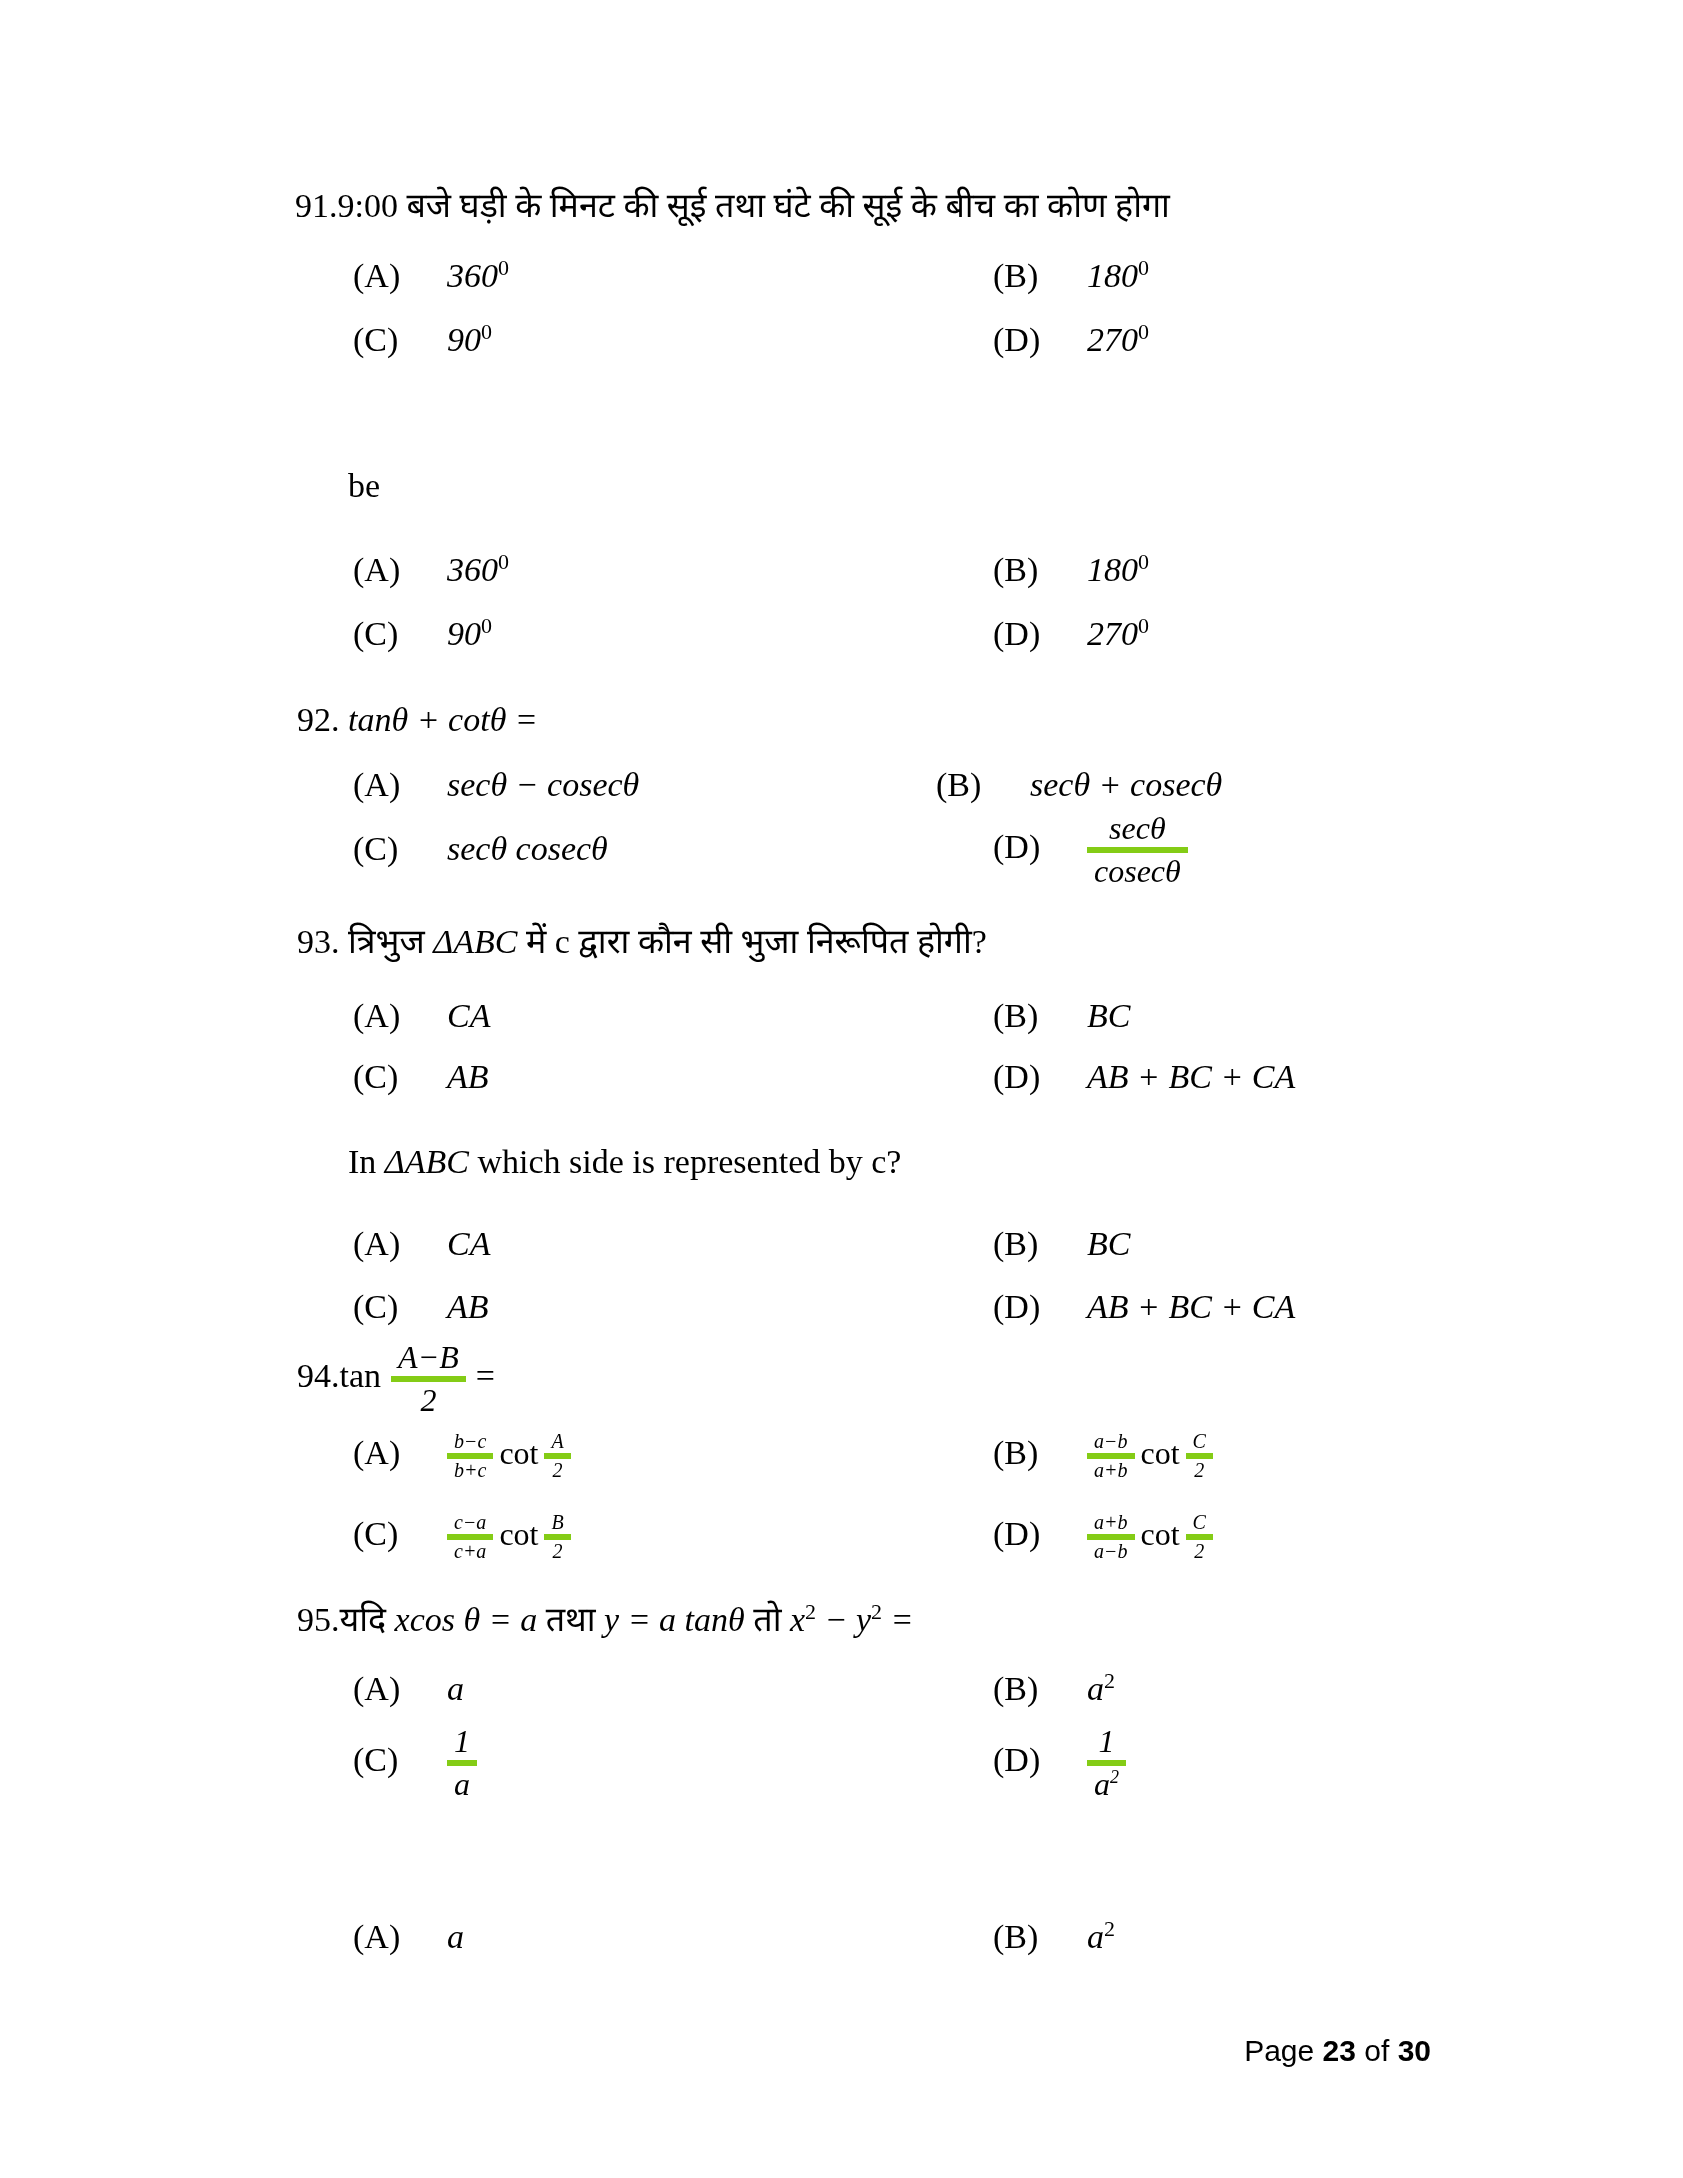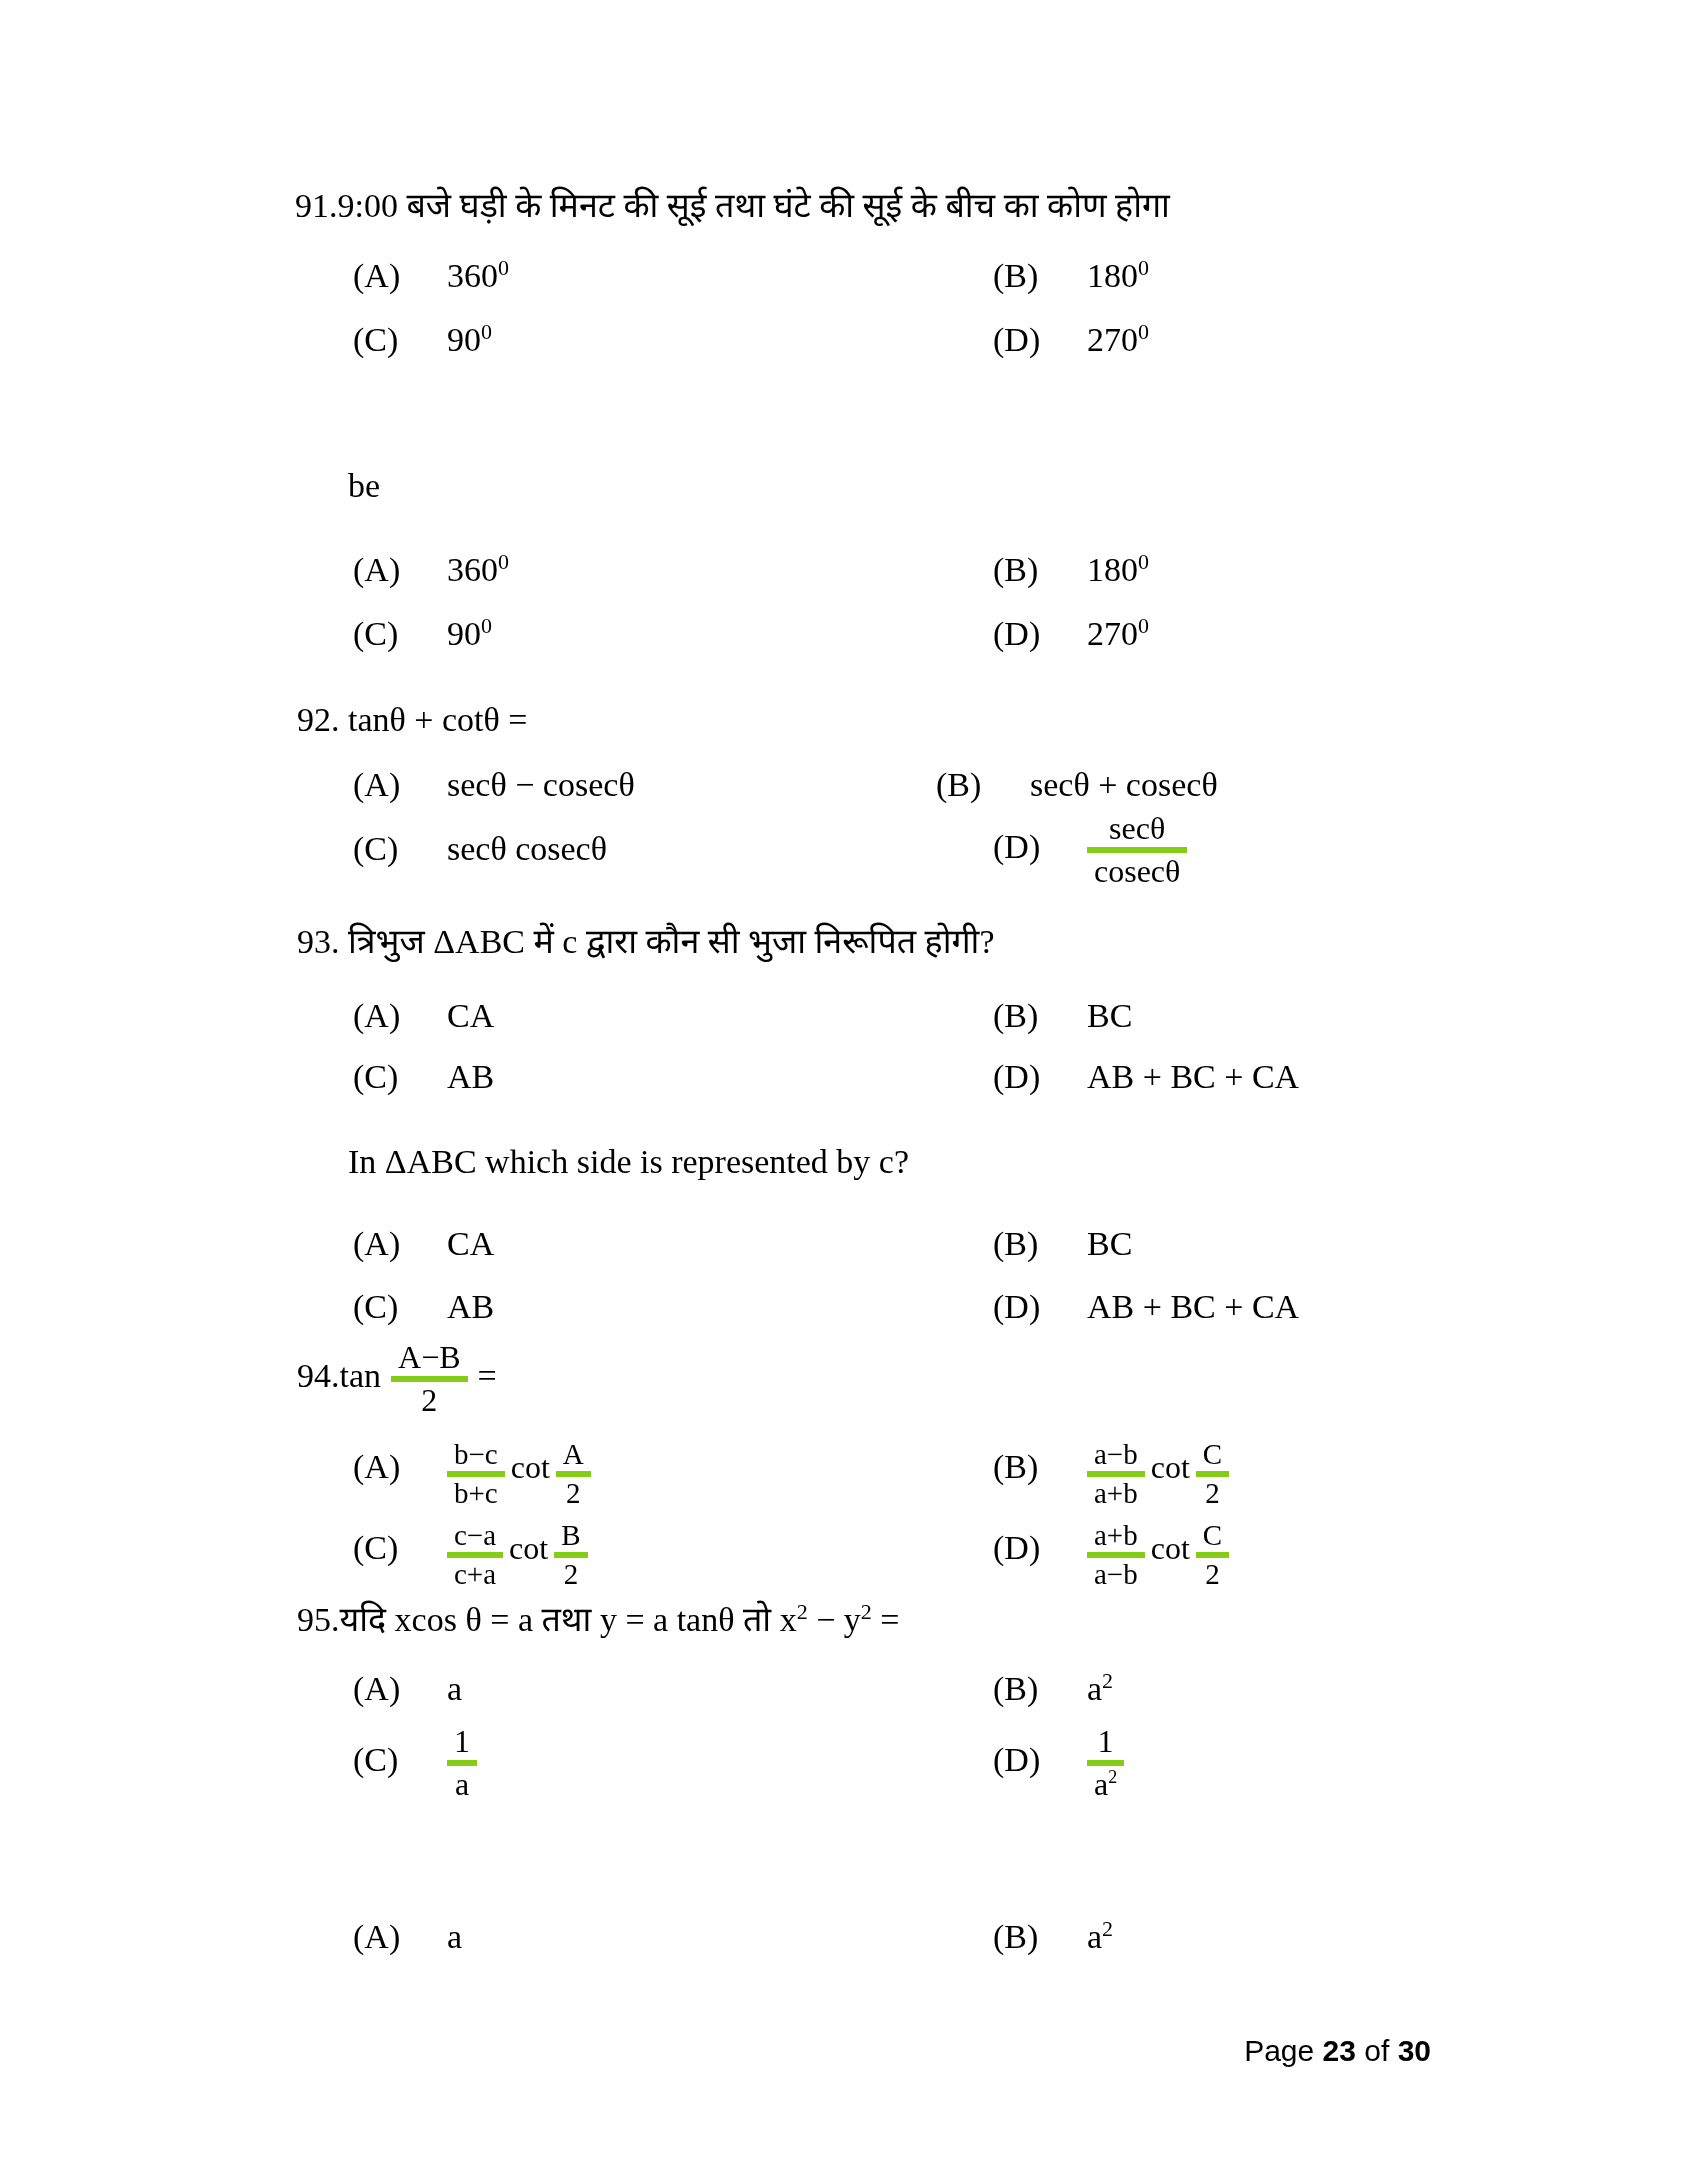--- a/index.html
+++ b/index.html
@@ -12,34 +12,34 @@
     font-family:"Liberation Serif","DejaVu Serif",serif;
     overflow:hidden;
   }
   .line{
     position:absolute;
     white-space:nowrap;
     font-size:34px;
     line-height:46px;
   }
   .hin{font-size:34px;}
-  .m{}
+  .m{font-style:italic;}
   .lbl{display:inline-block;width:94px;}
   sup.s{font-size:22px;line-height:0;vertical-align:super;}
   sup.s2{font-size:18px;line-height:0;vertical-align:super;}
   .frac{
     display:inline-block;
     vertical-align:middle;
     text-align:center;
     line-height:1.15;
   }
   .frac .fn{display:block;border-bottom:6px solid #84cc16;padding:0 7px;}
   .frac .fd{display:block;padding:0 7px;}
   .f32{font-size:32px;}
-  .f29{font-size:29px;margin-top:8px;}
+  .f29{font-size:20px;}
   .cotw{font-style:normal;font-size:32px;margin:0 6px;}
   .qfrac{margin:0 10px;}
   .footer{
     font-family:"Liberation Sans","DejaVu Sans",sans-serif;
     font-size:30px;
   }
   .footer b{font-weight:bold;}
 </style>
 </head>
 <body>

